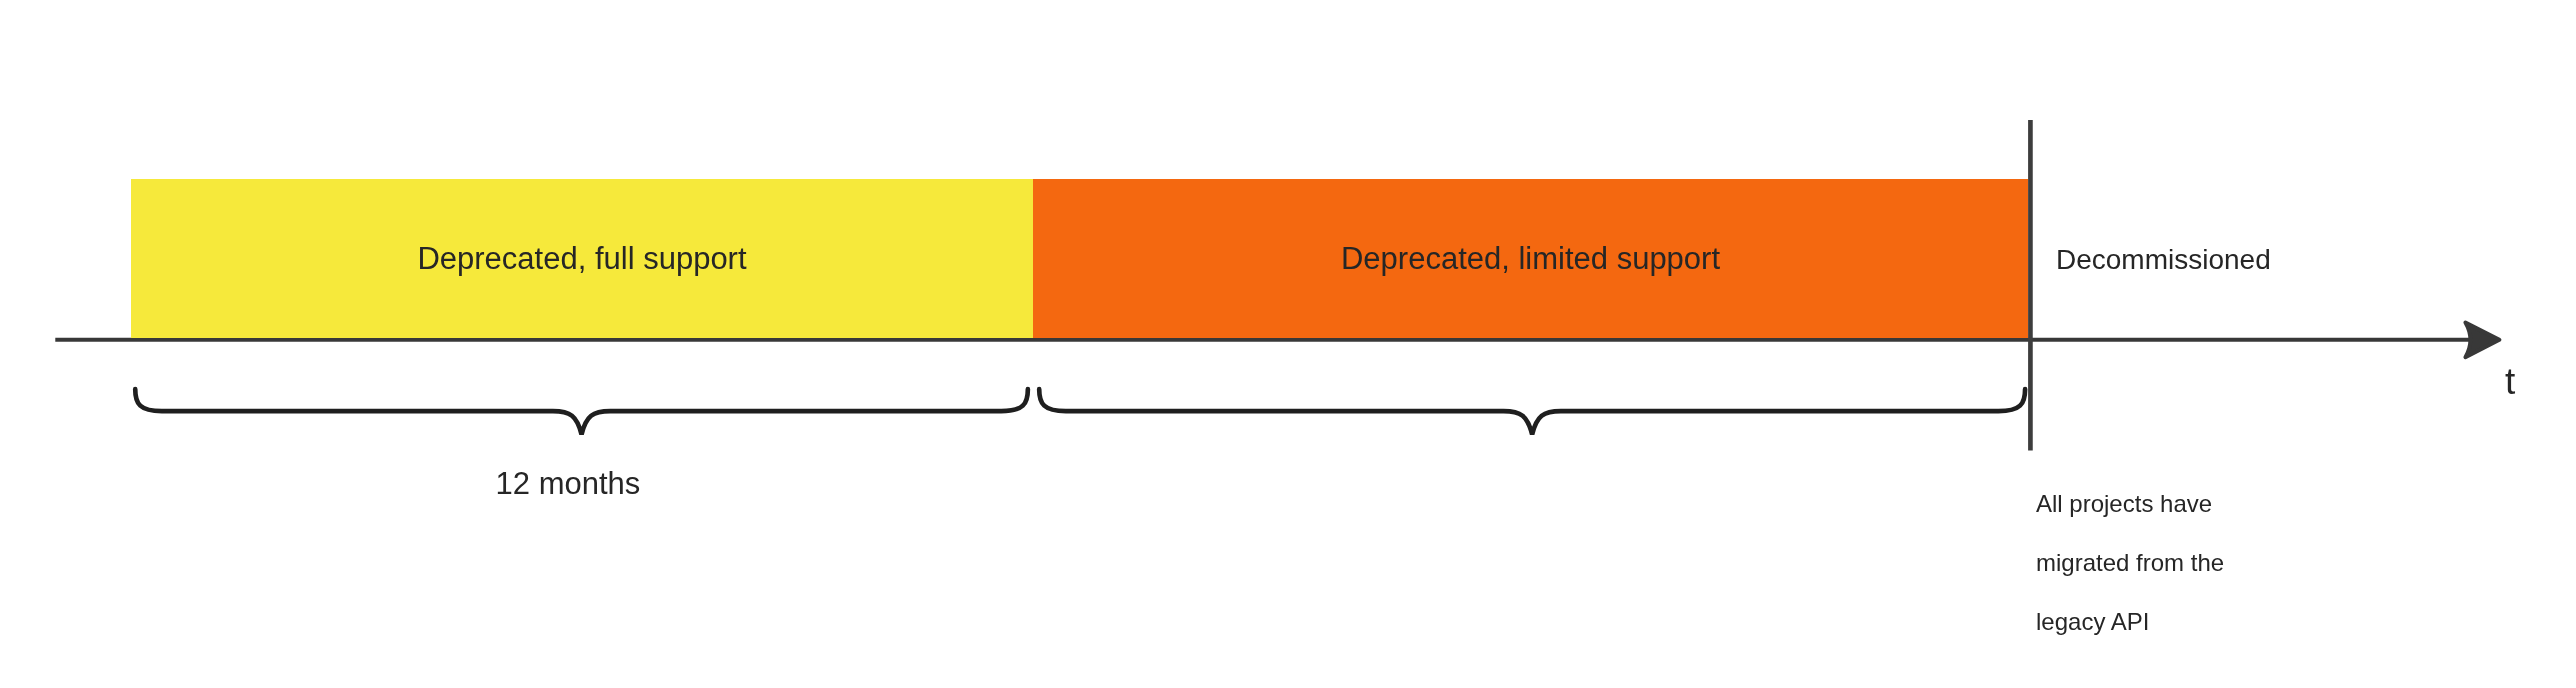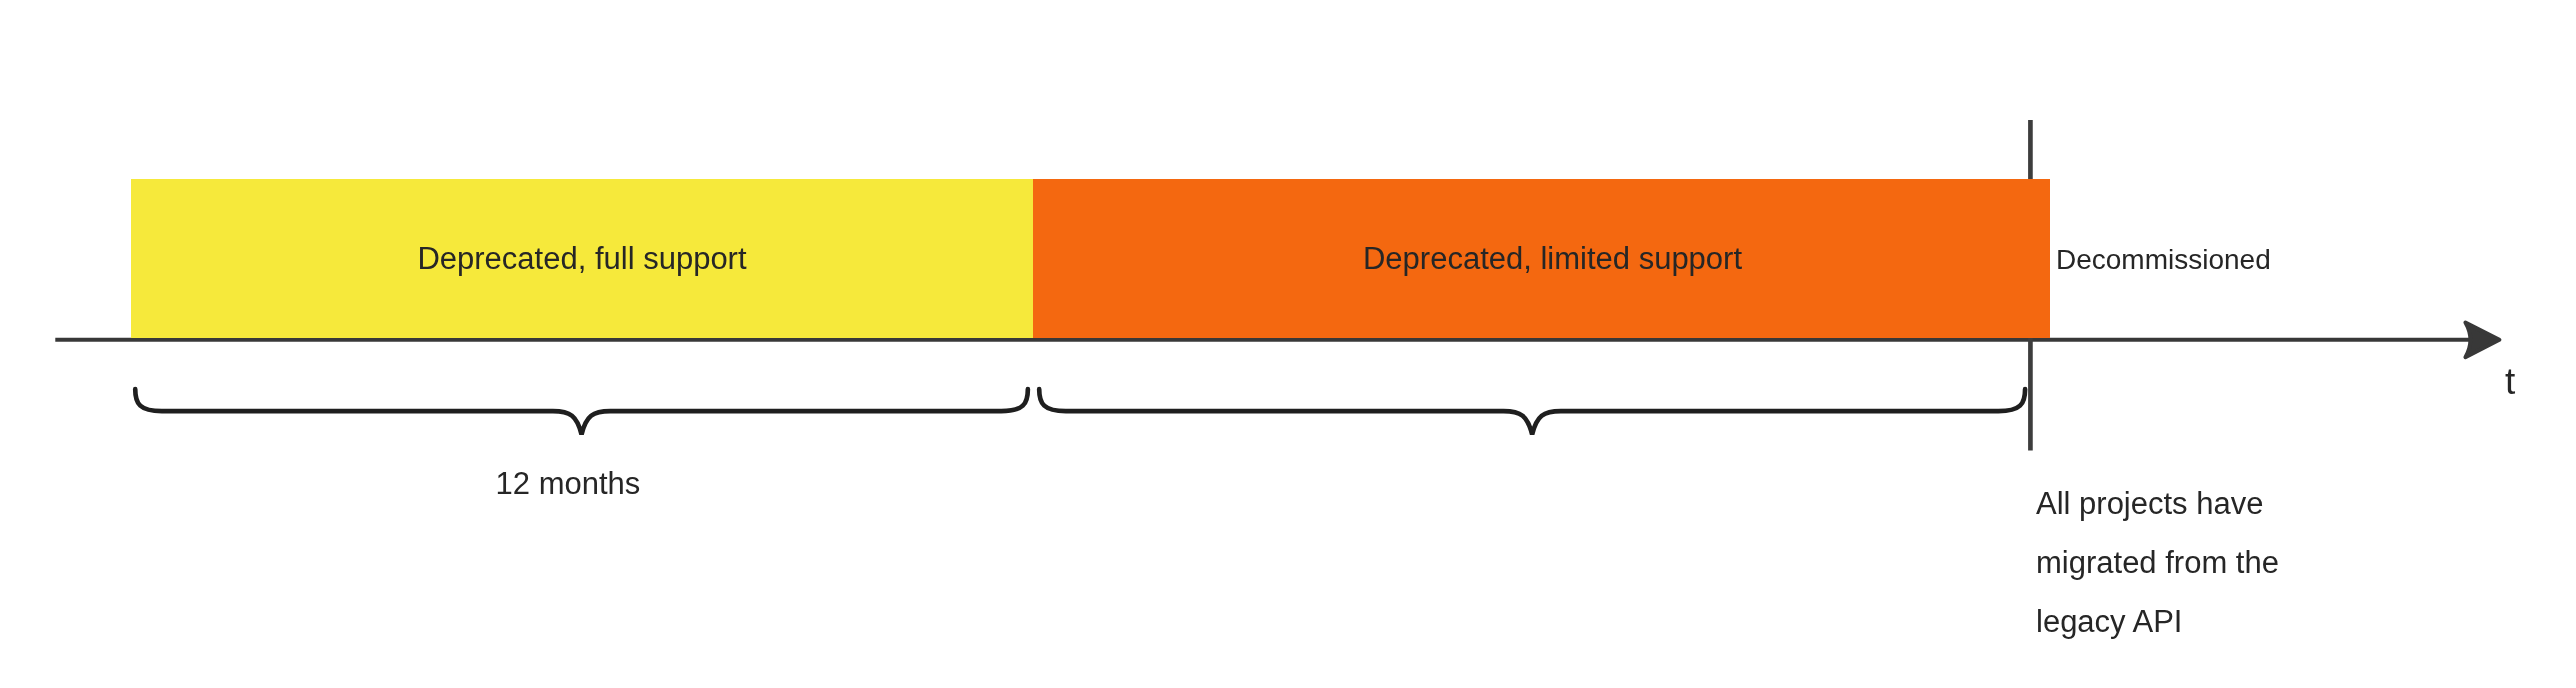--- a/index.html
+++ b/index.html
@@ -31,21 +31,21 @@
     display: flex;
     align-items: center;
     justify-content: center;
   }
   .phase-box .phase-label {
     font-size: 31px;
     color: #262626;
     white-space: nowrap;
   }
   .box-full   { left: 131px;  width: 902px; }
-  .box-limited{ left: 1033px; width: 995px; padding-left: 22px; }
+  .box-limited{ left: 1033px; width: 995px; }
   .decommissioned-label {
     position: absolute;
     left: 2056px;
     top: 244px;
     font-size: 28px;
     white-space: nowrap;
   }
   .axis-t-label {
     position: absolute;
     left: 2505px;
@@ -59,21 +59,21 @@
     line-height: 35px;
     text-align: center;
     white-space: nowrap;
   }
   .duration-full    { left: 435px;  width: 266px; }
   .duration-limited { left: 1332px; width: 400px; }
   .milestone-note {
     position: absolute;
     left: 2036px;
     top: 474px;
-    font-size: 31px;
+    font-size: 24px;
     line-height: 59px;
     white-space: pre-line;
   }
 </style>
 </head>
 <body>
 
 <div class="canvas">
 
   <svg class="layer-svg" viewBox="0 0 3867 1034">

